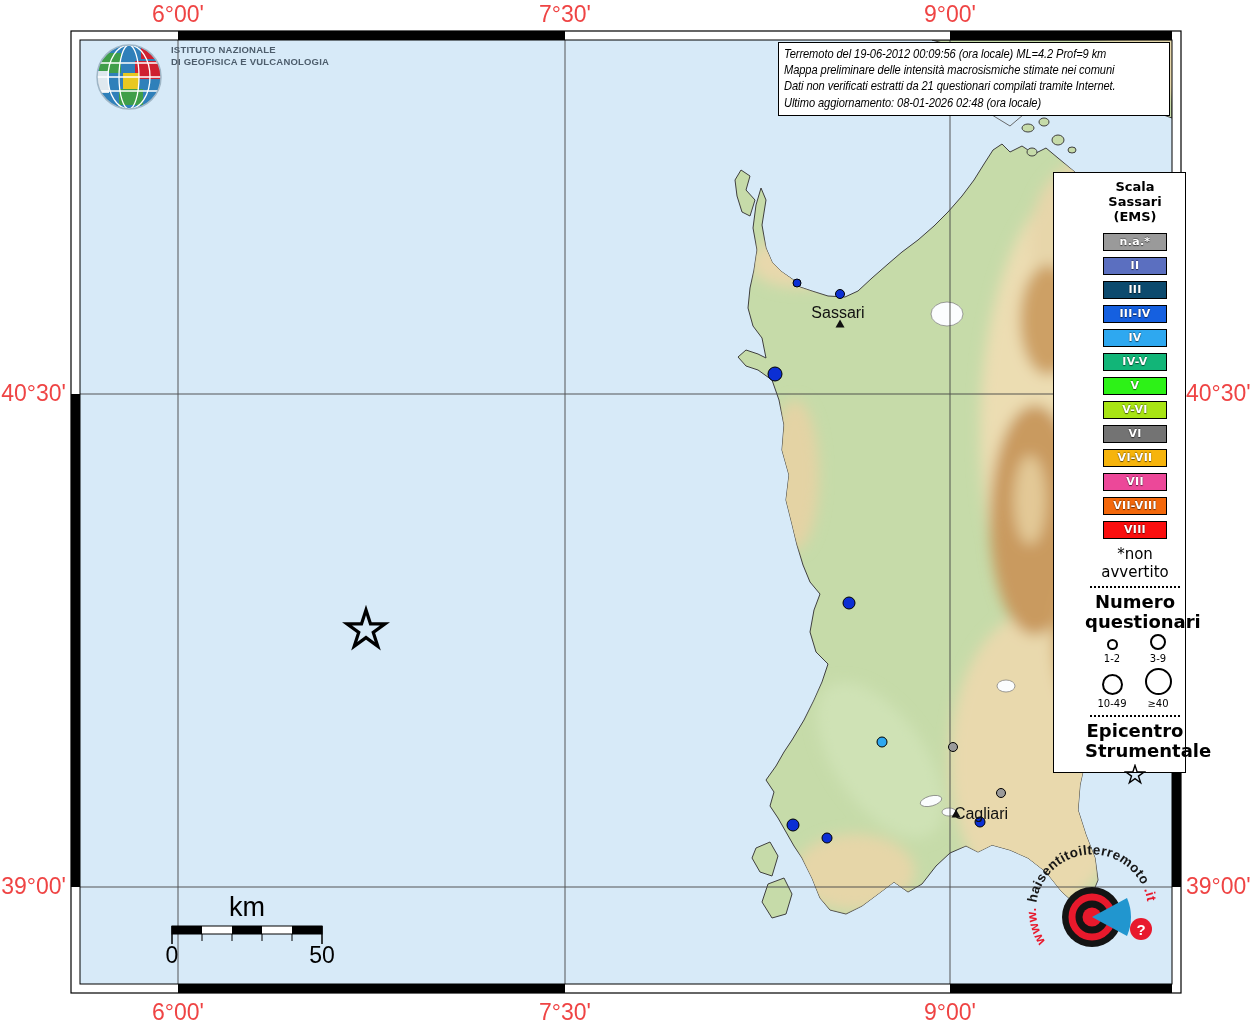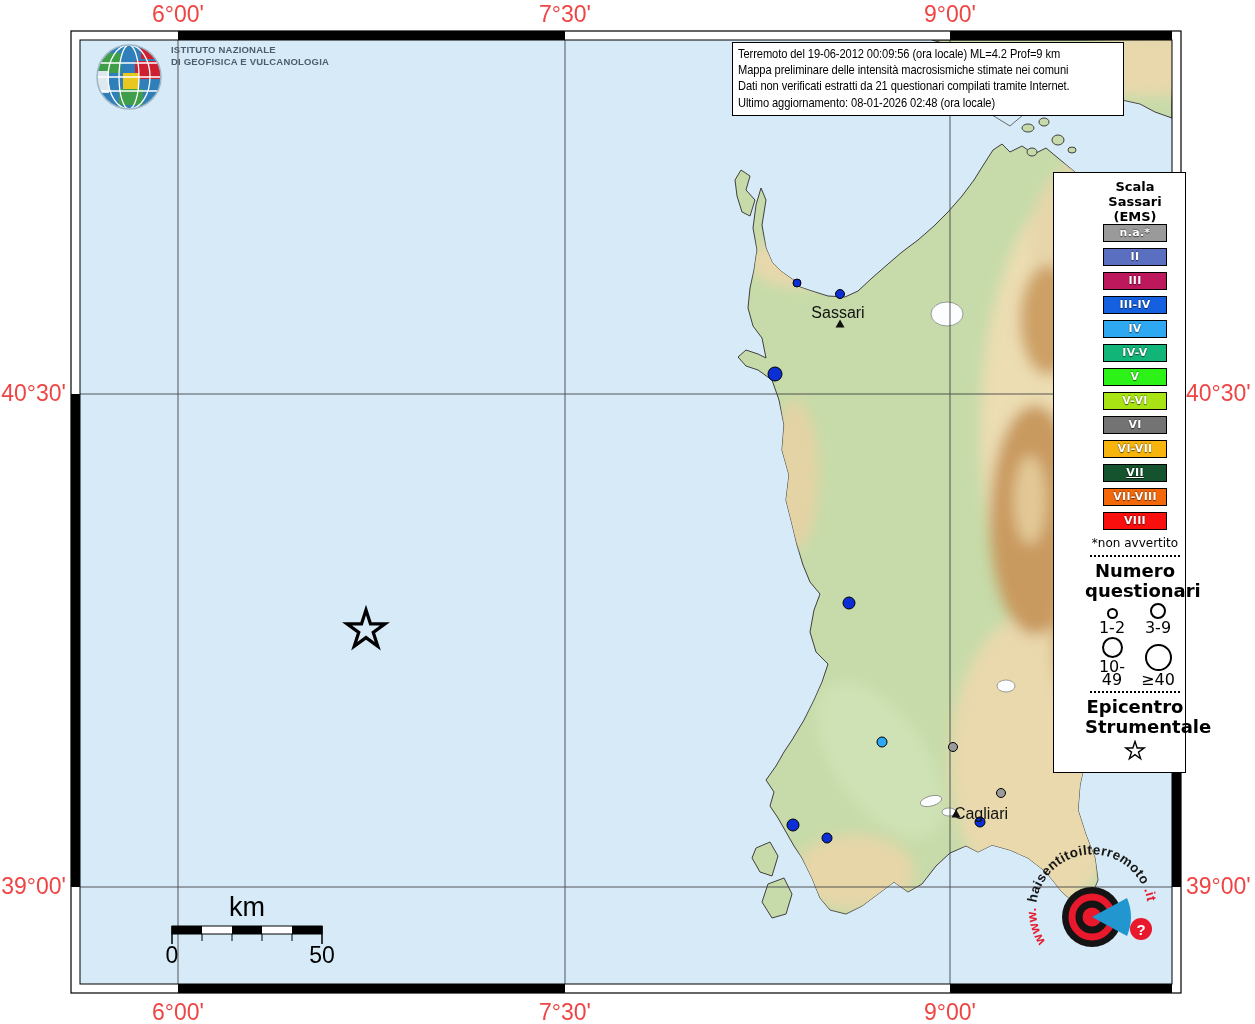--- a/index.html
+++ b/index.html
@@ -8,45 +8,45 @@
   svg text{font-family:"Liberation Sans",sans-serif;}
 
   
   .axis-label{position:absolute;font-size:23px;color:#ef4444;white-space:nowrap;}
   .axis-top{top:1px;transform:translateX(-50%);}
   .axis-bottom{top:999px;transform:translateX(-50%);}
   .axis-left{left:0;width:66px;text-align:right;}
   .axis-right{left:1186px;width:70px;text-align:left;}
 
   
-  .info-box{position:absolute;left:732px;top:42px;width:380px;background:#fff;
-            border:1px solid #000;padding:3px 5px 4px 5px;overflow:hidden;}
+  .info-box{position:absolute;left:778px;top:42px;width:380px;background:#fff;
+            border:1px solid #000;padding:3px 5px 4px 5px;overflow:hidden;font-style:italic;}
   .info-inner{width:444px;transform:scaleX(.855);transform-origin:0 0;}
   .info-line{font-size:13px;line-height:16.2px;color:#000;white-space:nowrap;letter-spacing:-.1px;}
 
   
   .ingv{position:absolute;left:96px;top:44px;display:flex;align-items:flex-start;gap:9px;}
   .ingv-text{font-family:"Liberation Sans",sans-serif;font-weight:bold;font-size:9.5px;
              line-height:11.5px;color:#4d5d6c;letter-spacing:.2px;white-space:nowrap;}
 
   
   .legend{position:absolute;left:1053px;top:172px;width:100px;height:599px;background:#fff;
           border:1px solid #000;text-align:center;font-family:"DejaVu Sans",sans-serif;padding-left:31px;}
   .legend-title{margin-top:6px;font-weight:bold;font-size:13px;line-height:15px;color:#000;}
-  .swatches{border-radius:14px;}
+  .swatches{margin-top:9px;border-radius:14px;}
   .swatch{display:block;width:62px;height:16px;margin:0 auto 6px auto;border:1px solid #000;
           font-weight:bold;font-size:11px;line-height:16px;color:#fff;text-align:center;
           text-shadow:0 1px 1px rgba(0,0,0,.6),0 -1px 1px rgba(0,0,0,.35);letter-spacing:.3px;}
-  .footnote{font-size:12px;color:#000;margin:3px 0 5px 0;}
+  .footnote{font-size:15px;color:#000;margin:3px 0 5px 0;}
   .dotted-sep{border-top:2px dotted #000;margin:0 5px 4px 5px;}
   .sec-title{font-weight:bold;font-size:18px;line-height:20px;color:#000;}
   .sizes{display:grid;grid-template-columns:1fr 1fr;margin:2px 4px 5px 4px;row-gap:3px;}
   .size-cell{display:flex;flex-direction:column;align-items:center;justify-content:flex-end;}
   .size-circle{display:inline-block;border:2px solid #000;border-radius:50%;background:#fff;margin-bottom:2px;}
-  .size-label{font-size:16px;color:#000;line-height:13px;}
+  .size-label{font-size:10px;color:#000;line-height:13px;}
   .legend-star{margin-top:3px;}
 </style>
 </head>
 <body>
 
 <div class="stage">
 
   <svg width="1255" height="1024" viewBox="0 0 1255 1024" xmlns="http://www.w3.org/2000/svg" xmlns:xlink="http://www.w3.org/1999/xlink">
     <defs>
       <clipPath id="mapclip">
@@ -247,29 +247,29 @@
   
   <div class="legend">
     <div class="legend-title">
       <div>Scala</div>
       <div>Sassari</div>
       <div>(EMS)</div>
     </div>
     <div class="swatches">
         <div class="swatch" style="background: rgb(154, 154, 154);">n.a.*</div>
         <div class="swatch" style="background: rgb(91, 111, 192);">II</div>
-        <div class="swatch" style="background: #be185d;">III</div>
+        <div class="swatch" style="background: #0c4a6e;">III</div>
         <div class="swatch" style="background: rgb(21, 96, 224);">III-IV</div>
         <div class="swatch" style="background: rgb(46, 168, 240);">IV</div>
         <div class="swatch" style="background: rgb(18, 181, 120);">IV-V</div>
         <div class="swatch" style="background: rgb(45, 242, 23);">V</div>
         <div class="swatch" style="background: rgb(168, 228, 20);">V-VI</div>
         <div class="swatch" style="background: #737373;">VI</div>
         <div class="swatch" style="background: rgb(246, 180, 12);">VI-VII</div>
-        <div class="swatch" style="background: #14532d; text-decoration: underline;">VII</div>
+        <div class="swatch" style="background: #ec4899;">VII</div>
         <div class="swatch" style="background: rgb(243, 104, 11);">VII-VIII</div>
         <div class="swatch" style="background: rgb(250, 15, 15);">VIII</div>
       </div>
     <div class="footnote">*non avvertito</div>
     <div class="dotted-sep"></div>
     <div class="sec-title">
       <div>Numero</div>
       <div>questionari</div>
     </div>
     <div class="sizes">

